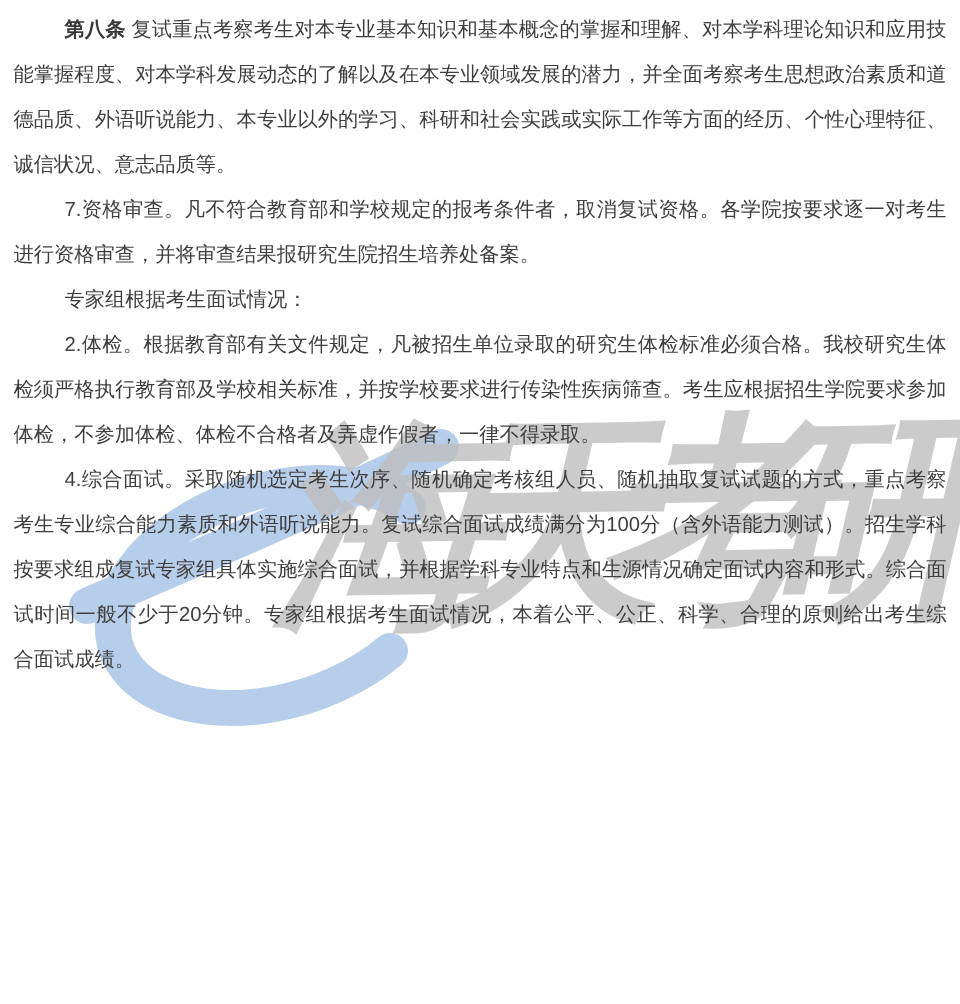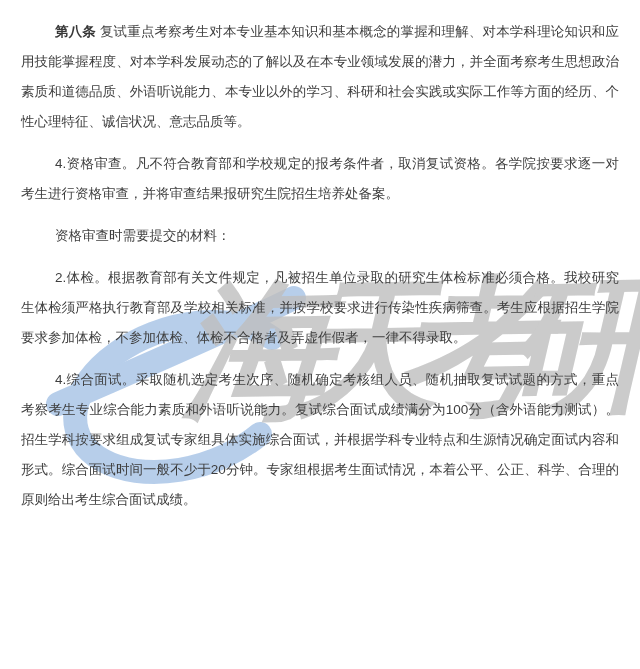--- a/index.html
+++ b/index.html
@@ -42,21 +42,21 @@
     white-space: nowrap;
     transform: rotate(-1deg);
   }
   
   .content {
     position: relative;
     z-index: 1;
     padding: 5px 9px 0 9px;
   }
   .para {
-    margin: 12px;
+    margin: 0;
     font-size: 13.5px;
     line-height: 30px;
     color: #3e3e3e;
     text-align: justify;
     text-indent: 34px;
     word-break: break-all;
   }
   .para b {
     font-weight: bold;
     color: #383838;
@@ -72,19 +72,19 @@
       <g fill="none" stroke="#a6c3e6" stroke-width="24" stroke-linecap="round" opacity="0.8">
         <path d="M272 338 A112 70 -18 1 0 260 434"></path>
         <path d="M58 404 C140 368 225 332 294 298"></path>
       </g>
     </svg>
     <div class="wm-text">海天考研</div>
   </div>
 
   <div class="content" id="paragraphs">
       <p class="para"><b>第八条</b> 复试重点考察考生对本专业基本知识和基本概念的掌握和理解、对本学科理论知识和应用技能掌握程度、对本学科发展动态的了解以及在本专业领域发展的潜力，并全面考察考生思想政治素质和道德品质、外语听说能力、本专业以外的学习、科研和社会实践或实际工作等方面的经历、个性心理特征、诚信状况、意志品质等。</p>
-      <p class="para">4.资格审查。凡不符合教育部和学校规定的报考条件者，取消复试资格。各学院按要求逐一对考生进行资格审查，并将审查结果报研究生院招生培养处备案。</p>
-      <p class="para">资格审查时需要提交的材料：</p>
+      <p class="para">7.资格审查。凡不符合教育部和学校规定的报考条件者，取消复试资格。各学院按要求逐一对考生进行资格审查，并将审查结果报研究生院招生培养处备案。</p>
+      <p class="para">专家组根据考生面试情况：</p>
       <p class="para">2.体检。根据教育部有关文件规定，凡被招生单位录取的研究生体检标准必须合格。我校研究生体检须严格执行教育部及学校相关标准，并按学校要求进行传染性疾病筛查。考生应根据招生学院要求参加体检，不参加体检、体检不合格者及弄虚作假者，一律不得录取。</p>
       <p class="para">4.综合面试。采取随机选定考生次序、随机确定考核组人员、随机抽取复试试题的方式，重点考察考生专业综合能力素质和外语听说能力。复试综合面试成绩满分为100分（含外语能力测试）。招生学科按要求组成复试专家组具体实施综合面试，并根据学科专业特点和生源情况确定面试内容和形式。综合面试时间一般不少于20分钟。专家组根据考生面试情况，本着公平、公正、科学、合理的原则给出考生综合面试成绩。</p>
     </div>
 
 </div>
 
 </body></html>

